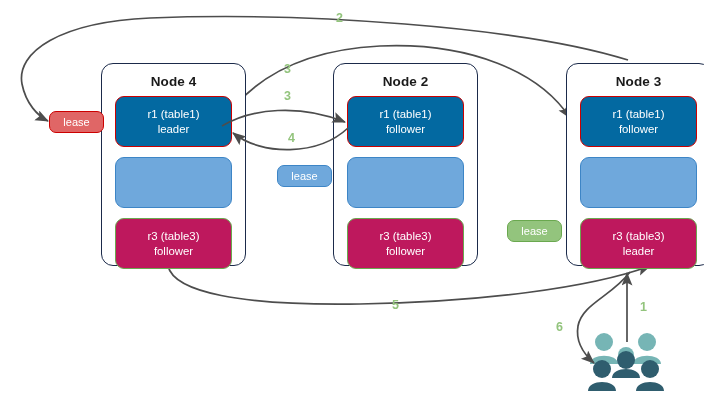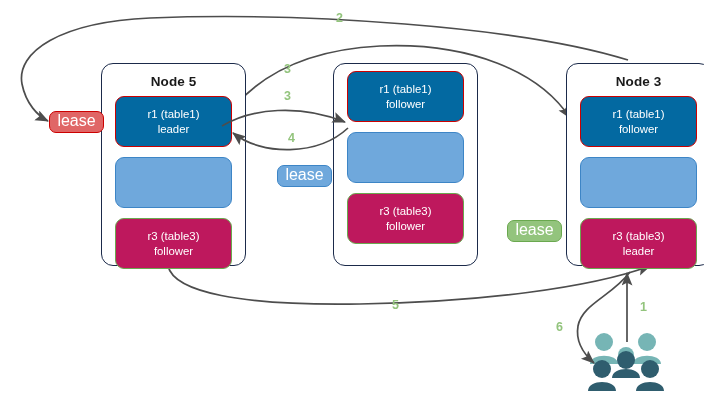--- a/index.html
+++ b/index.html
@@ -67,23 +67,24 @@
   }
   .replica.red   { background: #0369a1; border-color: #cc0000; }
   .replica.blue  { background: #6fa8dc; border-color: #3d85c6; gap: 48px; }
   .replica.green { background: #be185d; border-color: #6aa84f; }
 
   .lease {
     position: absolute;
     box-sizing: border-box;
     border-radius: 7px;
     display: flex;
+    align-items: center;
     justify-content: center;
     color: #ffffff;
-    font-size: 16px;
+    font-size: 11px;
     border-style: solid;
     border-width: 1.4px;
     z-index: 4;
   }
   .lease.red   { background: #e06666; border-color: #cc0000; }
   .lease.blue  { background: #6fa8dc; border-color: #3d85c6; }
   .lease.green { background: #93c47d; border-color: #6aa84f; }
 
   .step-label {
     position: absolute;
@@ -112,38 +113,39 @@
     </defs>
 
     <path d="M 628 60 C 520 26, 300 12, 150 18 C 60 22, 16 52, 22 84 C 26 104, 38 116, 48 121" fill="none" stroke="#4d4d4d" stroke-width="1.7" marker-end="url(#ah)"></path>
 
     <path d="M 221 124 C 250 80, 300 50, 380 46 C 470 42, 540 72, 570 118" fill="none" stroke="#4d4d4d" stroke-width="1.7" marker-end="url(#ah)"></path>
 
     <path d="M 168 266 C 174 292, 240 306, 360 304 C 480 302, 590 288, 650 266" fill="none" stroke="#4d4d4d" stroke-width="1.7" marker-end="url(#ah)"></path>
   </svg>
 
   <div class="node" style="left:101px; top:63px; width:145px; height:203px;">
-    <div class="node-title">Node 5</div>
+    <div class="node-title">Node 4</div>
     <div class="replicas">
       <div class="replica red">
         <span>r1 (table1)</span>
         <span>leader</span>
       </div>
       <div class="replica blue">
         <span>r2 (table2)</span>
         <span>follower</span>
       </div>
       <div class="replica green">
         <span>r3 (table3)</span>
         <span>follower</span>
       </div>
     </div>
   </div>
 
   <div class="node" style="left:333px; top:63px; width:145px; height:203px;">
+    <div class="node-title">Node 2</div>
     <div class="replicas">
       <div class="replica red">
         <span>r1 (table1)</span>
         <span>follower</span>
       </div>
       <div class="replica blue">
         <span>r2 (table2)</span>
         <span>leader</span>
       </div>
       <div class="replica green">

